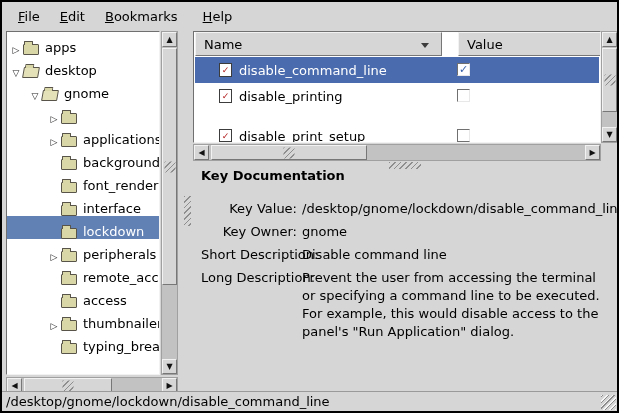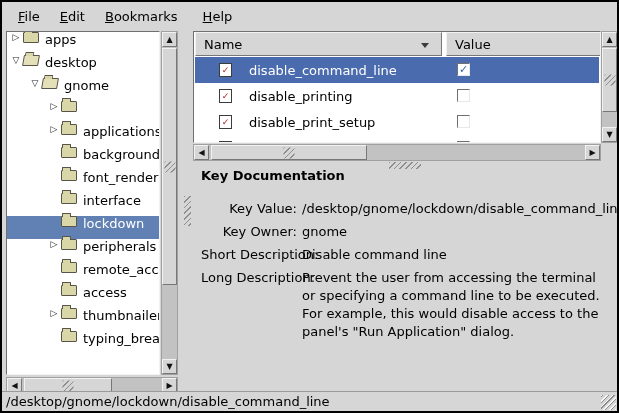--- a/index.html
+++ b/index.html
@@ -37,42 +37,42 @@
   .thumb::after { content:""; position:absolute; left:50%; top:50%;
                   transform:translate(-50%,-50%); width:11px; height:11px;
                   background:repeating-linear-gradient(135deg,#8e8e8e 0 1px,transparent 1px 4px); }
 
   .gripmark { position:absolute;
               background:repeating-linear-gradient(135deg,#8e8e8e 0 1px,transparent 1px 4px); }
 
   
   .tree-view { position:absolute; left:4px; top:29px; width:154px; height:344px;
                background:#fff; overflow:hidden; }
-  .trow { height:23px; display:flex; align-items:flex-start; white-space:nowrap; }
+  .trow { height:23px; display:flex; align-items:flex-end; white-space:nowrap; }
   .lvl0 { padding-left:2px; } .lvl1 { padding-left:21px; } .lvl2 { padding-left:40px; }
   .exp { width:14px; text-align:center; font-size:9px; color:#222; flex:none; }
   .exp-c::before { content:"▷"; } .exp-e::before { content:"▽"; }
   .folder { position:relative; width:16px; height:11px; flex:none; margin-right:6px;
             background:#d9d6a8; border:1px solid #58544a; border-radius:1px; }
   .folder::before { content:""; position:absolute; left:0px; top:-4px; width:7px; height:3px;
                     background:#d9d6a8; border:1px solid #58544a; border-bottom:none;
                     border-radius:1px 1px 0 0; }
   .folder.open { transform:skewX(-10deg); background:#e4e1b8; }
   .trow.selected { background:#6181b5; color:#ffffff; }
 
   
   .list-wrap { position:absolute; left:191px; top:29px; width:408px; height:112px;
                background:#fff; overflow:hidden;padding-left:15px; }
   .hdr { position:absolute; top:0; height:24px; display:flex; align-items:center;
          padding-left:8px; font-size:13px; }
   .sort-ind { position:absolute; right:12px; top:10px; width:0; height:0;
               border-left:4px solid transparent; border-right:4px solid transparent;
               border-top:5px solid #3c3c3c; }
   .lrow { position:absolute; left:1px; width:404px; height:26px;
-          display:flex; align-items:center; padding-left:24px;gap:10px; }
+          display:flex; align-items:center; padding-left:24px; }
   .lrow.selected { background:#4a6bad; color:#fff; }
   .keyicon { position:relative; width:13px; height:14px; flex:none; margin-right:7px;
              background:#fff; border:1px solid #3c3c3c;
              display:flex; align-items:center; justify-content:center; }
   .keyicon::before { content:"✓"; font-size:9px; font-weight:bold; color:#b01818; }
   .cb { position:absolute; left:262px; top:6px; width:13px; height:13px; background:#fff;
         border-top:1px solid #707070; border-left:1px solid #707070;
         border-bottom:1px solid #e8e8e8; border-right:1px solid #e8e8e8;
         display:flex; align-items:center; justify-content:center; }
   .cb.checked::before { content:"✓"; font-size:11px; font-weight:bold; color:#3a62a8; }
@@ -195,35 +195,35 @@
 
   <div class="vsplit">
     <div class="gripmark" style="left:1px; top:165px; width:7px; height:30px;"></div>
   </div>
 
   <div class="list-wrap sunken">
     <div class="hdr raised" style="left:1px; width:247px;">
       <span>Name</span>
       <span class="sort-ind"></span>
     </div>
-    <div class="hdr raised" style="left:252px; width:158px;">
+    <div class="hdr raised" style="left:264px; width:158px;">
       <span>Value</span>
     </div>
 
     <div class="lrow selected" style="top:25px;">
       <span class="keyicon"></span>
       <span>disable_command_line</span>
       <span class="cb checked"></span>
     </div>
     <div class="lrow" style="top:51px;">
       <span class="keyicon"></span>
       <span>disable_printing</span>
       <span class="cb"></span>
     </div>
-    <div class="lrow" style="top:77px;">
+    <div class="lrow" style="top:91px;">
       <span class="keyicon"></span>
       <span>disable_print_setup</span>
       <span class="cb"></span>
     </div>
     <div class="lrow" style="top:103px;">
       <span class="keyicon"></span>
       <span>disable_save_to_disk</span>
       <span class="cb"></span>
     </div>
   </div>

